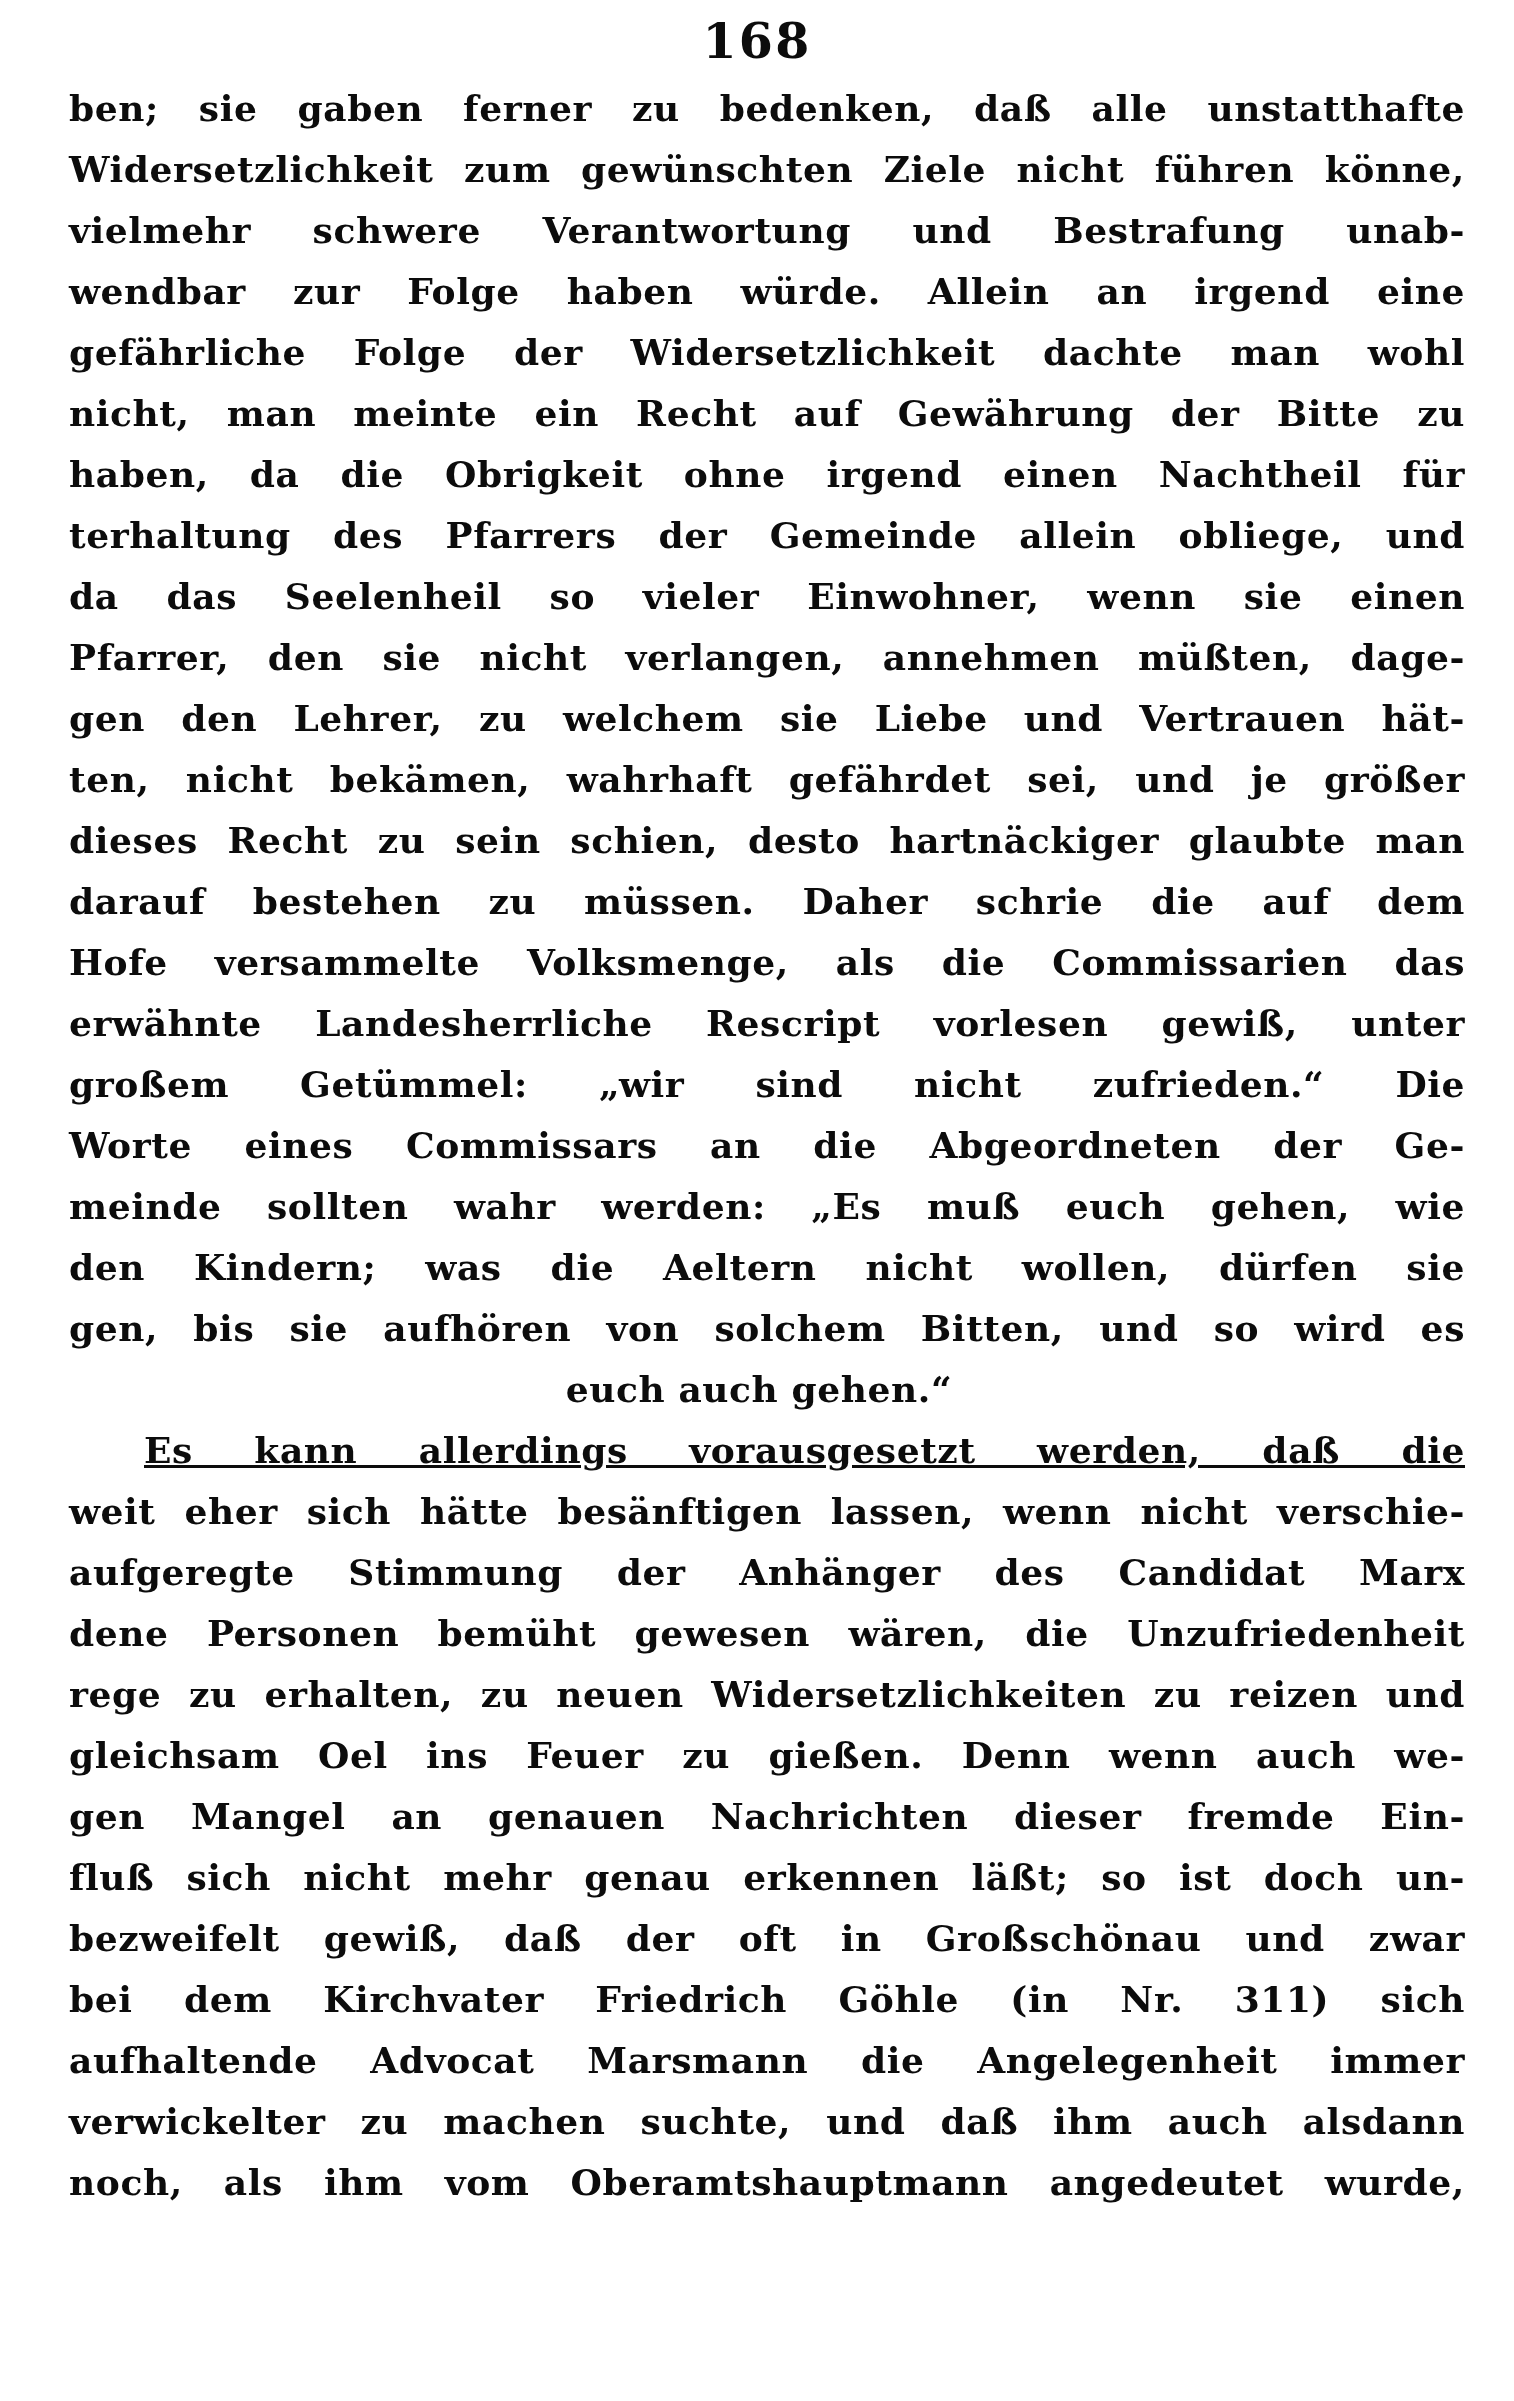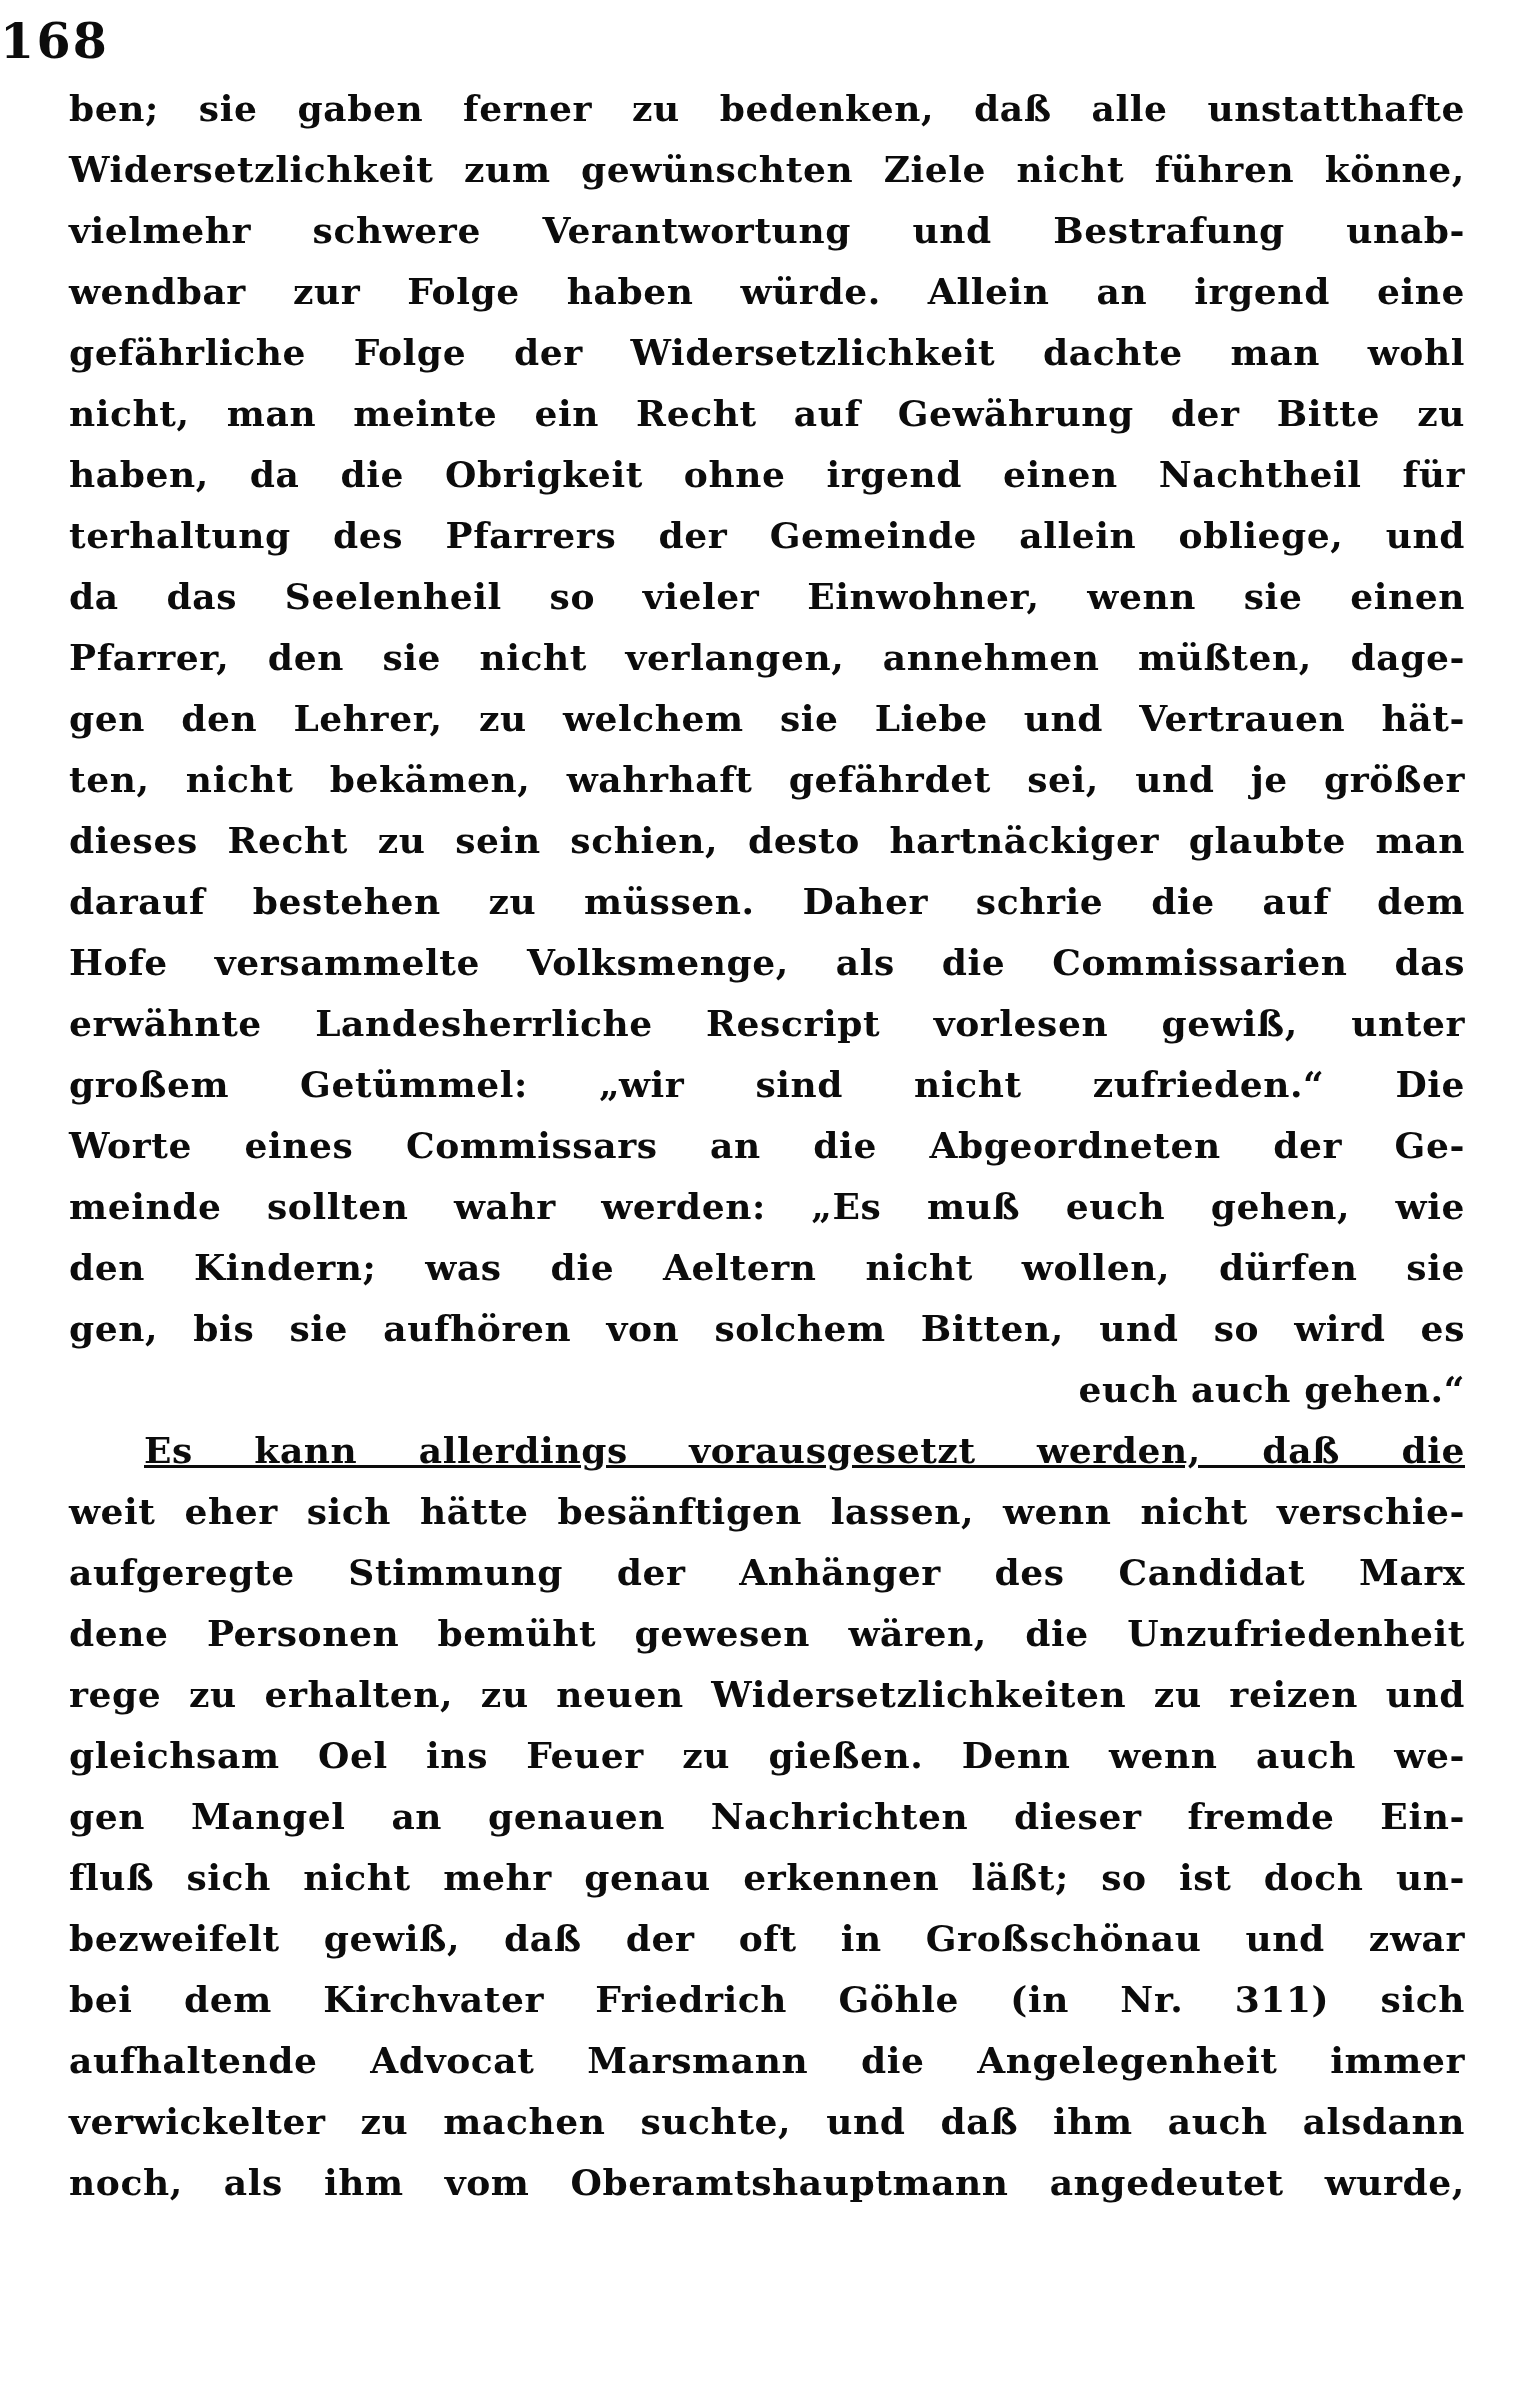--- a/index.html
+++ b/index.html
@@ -11,34 +11,35 @@
     position: relative;
     width: 1514px;
     height: 2401px;
     background: #ffffff;
     color: #0c0c0c;
     font-family: "DejaVu Serif", serif;
     overflow: hidden;
   }
   .pagenum {
     padding-top: 17.4px;
+    text-align: center;
     font-size: 49px;
     font-weight: bold;
     letter-spacing: 2.3px;
     line-height: 1;
   }
   .text-block {
     padding: 11.6px 49px 0 53px;
   }
   .line {
     font-size: 36px;
     font-weight: bold;
     line-height: 61px;
     letter-spacing: 0.6px;
-    text-align: right;
+    text-align: center;
     white-space: normal;
   }
   .line.j {
     text-align: justify;
     text-align-last: justify;
     margin-left: 16px;
   }
   .line.ind {
     text-indent: 75px;
     text-decoration: underline;

